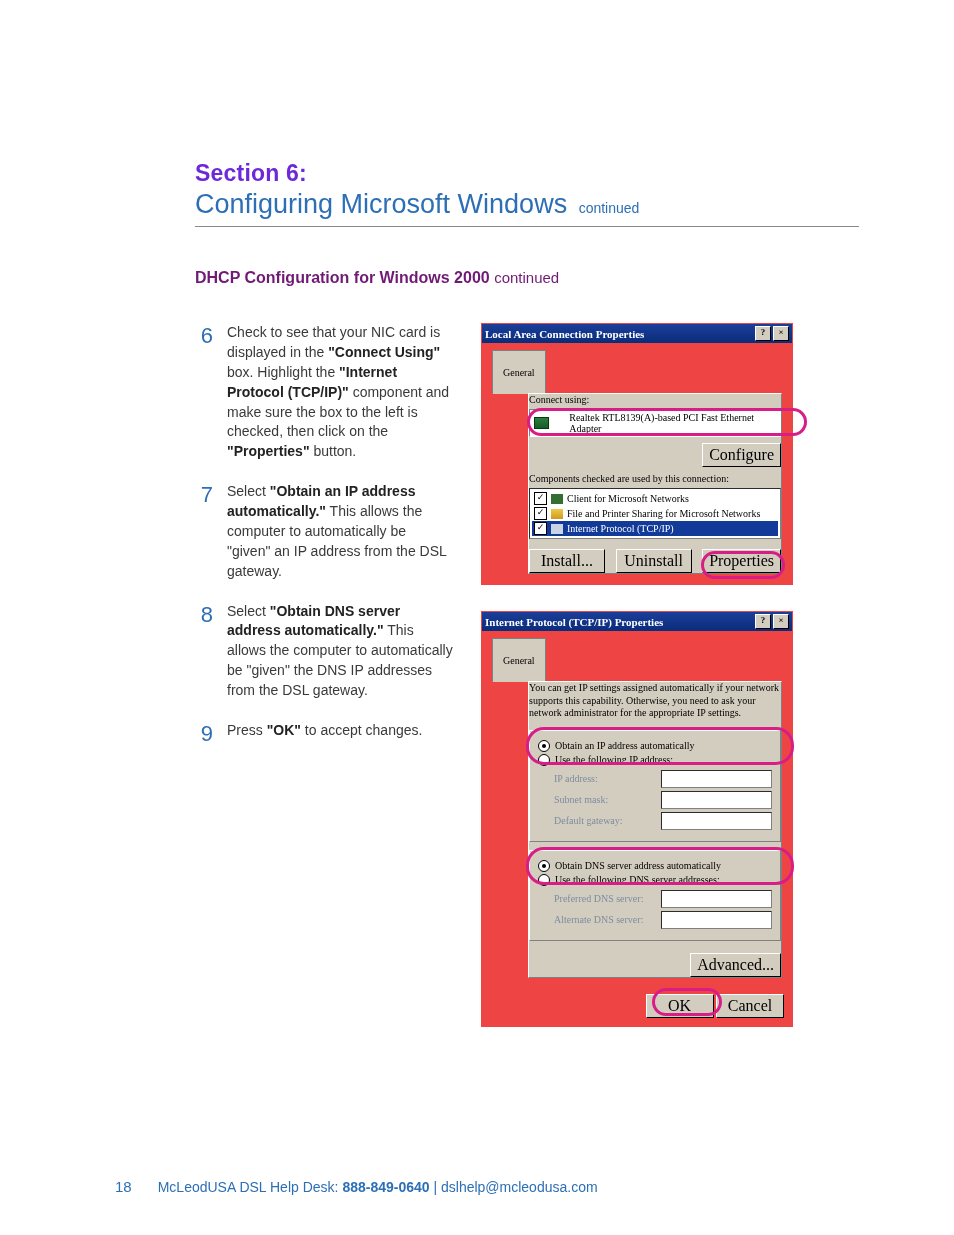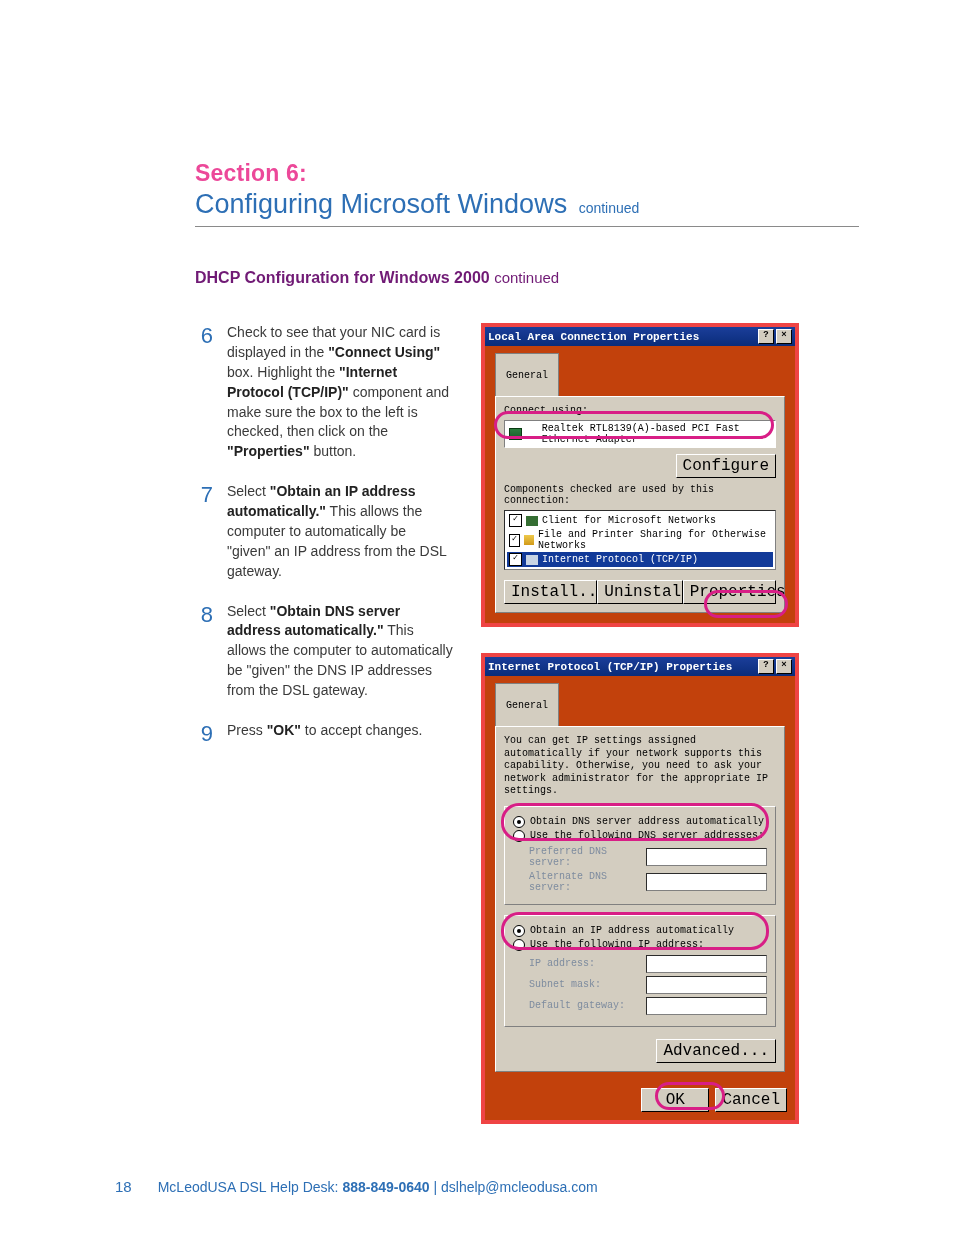--- a/index.html
+++ b/index.html
@@ -9,21 +9,21 @@
     background: #ffffff;
     font-family: "Helvetica Neue", Helvetica, Arial, sans-serif;
     color: #2b2b2b;
     position: relative;
   }
   .page {
     padding: 160px 95px 0 195px;
     position: relative;
   }
   .section-number {
-    color: #ec4899;
+    color: #6d28d9;
     font-weight: 700;
     font-size: 23px;
     letter-spacing: .2px;
   }
   .section-title {
     color: #2d6fb5;
     font-weight: 300;
     font-size: 27px;
     margin-top: 2px;
   }
@@ -79,23 +79,23 @@
     line-height: 1.42;
     color: #3a3a3a;
     font-weight: 300;
   }
   ol.steps .txt strong { font-weight: 700; color:#222; }
   .right { flex: 1 1 auto; display:flex; flex-direction:column; gap:26px; }
 
   
   .win {
     width: 310px;
-    border: 4px solid #ef4444;
-    background: #c2410c;
-    font-family: Liberation Mono, monospace;
+    border: 1px solid #ef4444;
+    background: #ef4444;
+    font-family: Liberation Serif, serif;
     font-size: 10px;
     color: #000;
   }
   .win .titlebar {
     background: linear-gradient(#1b3e9a, #0a2c7a);
     color: #fff;
     display: flex;
     align-items: center;
     padding: 2px 3px;
     font-weight: 700;
@@ -118,22 +118,22 @@
     border:1px solid #808080;
     border-bottom:none;
     background:#d3cdc0;
     font-size:10px;
     position:relative; top:1px;
   }
   .tab-panel {
     border:1px solid #808080;
     border-top-color:#fff;
     border-left-color:#fff;
-    padding:8px;
     background:#d3cdc0;
+    margin-left:36px;
   }
   .lbl { color:#000; }
   .field-sunken {
     background:#fff;
     border:1px solid #808080;
     border-right-color:#fff; border-bottom-color:#fff;
     padding:2px 4px;
     display:flex; align-items:center; gap:20px;
   }
   .adapter-icon { width:14px; height:10px; background:linear-gradient(#2b7e3e,#195c2a); border:1px solid #083a12; }
@@ -246,21 +246,21 @@
             <div class="lbl" style="margin-top:6px;">Components checked are used by this connection:</div>
             <div class="components">
               <div class="row">
                 <span class="chk">✓</span>
                 <span class="small-icon"></span>
                 <span>Client for Microsoft Networks</span>
               </div>
               <div class="row">
                 <span class="chk">✓</span>
                 <span class="small-icon fp"></span>
-                <span>File and Printer Sharing for Otherwise Networks</span>
+                <span>File and Printer Sharing for Microsoft Networks</span>
               </div>
               <div class="row selected">
                 <span class="chk">✓</span>
                 <span class="small-icon tcp"></span>
                 <span>Internet Protocol (TCP/IP)</span>
               </div>
             </div>
             <div class="btn-row">
               <span class="win-btn">Install...</span>
               <span class="win-btn">Uninstall</span>
@@ -277,59 +277,59 @@
         <div class="titlebar">
           <span class="t">Internet Protocol (TCP/IP) Properties</span>
           <span class="tb-btn">?</span>
           <span class="tb-btn">×</span>
         </div>
         <div class="body">
           <span class="tab">General</span>
           <div class="tab-panel" style="position:relative;">
             <div class="lbl" style="line-height:1.25;">You can get IP settings assigned automatically if your network supports this capability. Otherwise, you need to ask your network administrator for the appropriate IP settings.</div>
 
+            <div class="groupbox" style="margin-top:10px; position:relative;">
+              <div class="radio">
+                <span class="r sel"></span>
+                <span>Obtain an IP address automatically</span>
+              </div>
+              <div class="radio">
+                <span class="r"></span>
+                <span>Use the following IP address:</span>
+              </div>
+              <div class="ip-row dimmed">
+                <span class="lbl2">IP address:</span>
+                  <span class="ip-box"></span>
+              </div>
+              <div class="ip-row dimmed">
+                <span class="lbl2">Subnet mask:</span>
+                  <span class="ip-box"></span>
+              </div>
+              <div class="ip-row dimmed">
+                <span class="lbl2">Default gateway:</span>
+                  <span class="ip-box"></span>
+              </div>
+              <div class="hl" style="left:-4px; top:-4px; width:262px; height:32px;"></div>
+            </div>
+
             <div class="groupbox" style="position:relative;">
               <div class="radio">
                 <span class="r sel"></span>
                 <span>Obtain DNS server address automatically</span>
               </div>
               <div class="radio">
                 <span class="r"></span>
                 <span>Use the following DNS server addresses:</span>
               </div>
               <div class="ip-row dimmed">
                 <span class="lbl2">Preferred DNS server:</span>
                   <span class="ip-box"></span>
               </div>
               <div class="ip-row dimmed">
                 <span class="lbl2">Alternate DNS server:</span>
-                  <span class="ip-box"></span>
-              </div>
-              <div class="hl" style="left:-4px; top:-4px; width:262px; height:32px;"></div>
-            </div>
-
-            <div class="groupbox" style="margin-top:10px; position:relative;">
-              <div class="radio">
-                <span class="r sel"></span>
-                <span>Obtain an IP address automatically</span>
-              </div>
-              <div class="radio">
-                <span class="r"></span>
-                <span>Use the following IP address:</span>
-              </div>
-              <div class="ip-row dimmed">
-                <span class="lbl2">IP address:</span>
-                  <span class="ip-box"></span>
-              </div>
-              <div class="ip-row dimmed">
-                <span class="lbl2">Subnet mask:</span>
-                  <span class="ip-box"></span>
-              </div>
-              <div class="ip-row dimmed">
-                <span class="lbl2">Default gateway:</span>
                   <span class="ip-box"></span>
               </div>
               <div class="hl" style="left:-4px; top:-4px; width:262px; height:32px;"></div>
             </div>
 
             <div class="adv-row">
               <span class="win-btn">Advanced...</span>
             </div>
           </div>
         </div>

